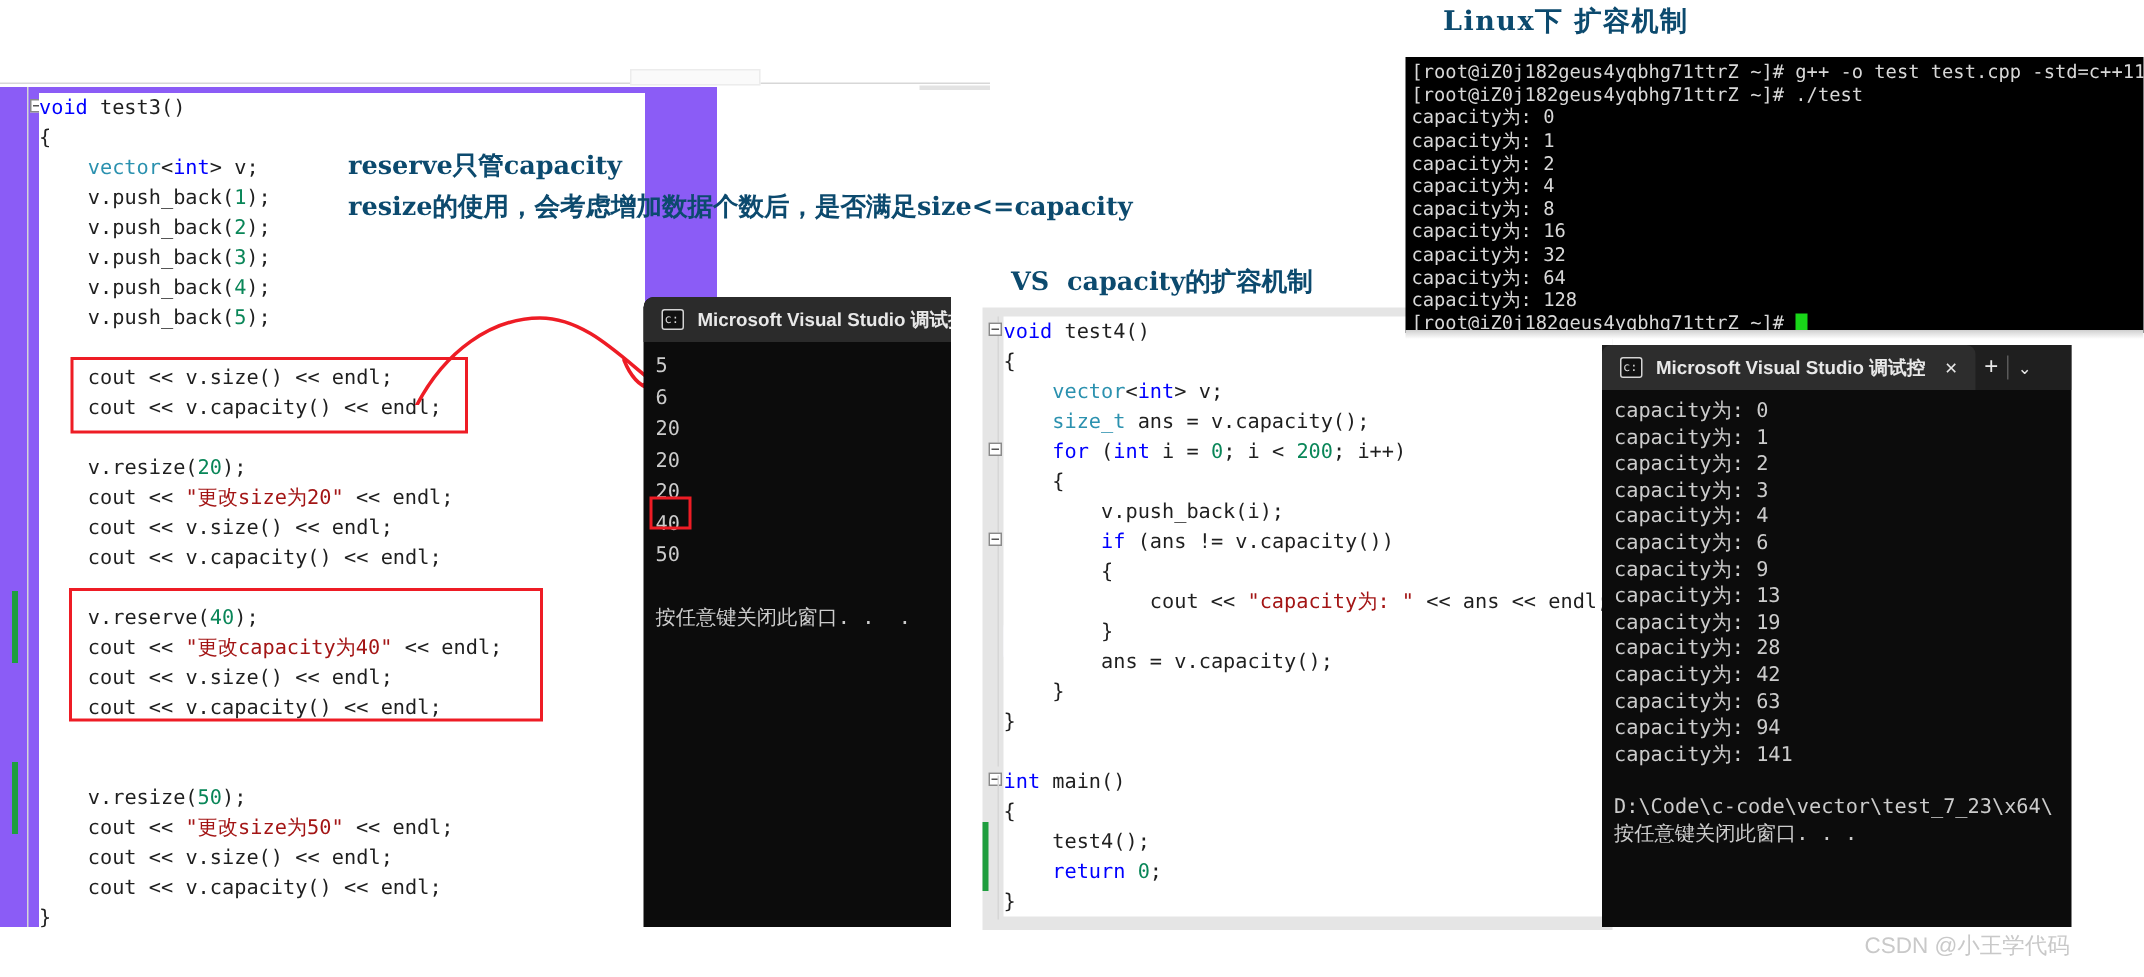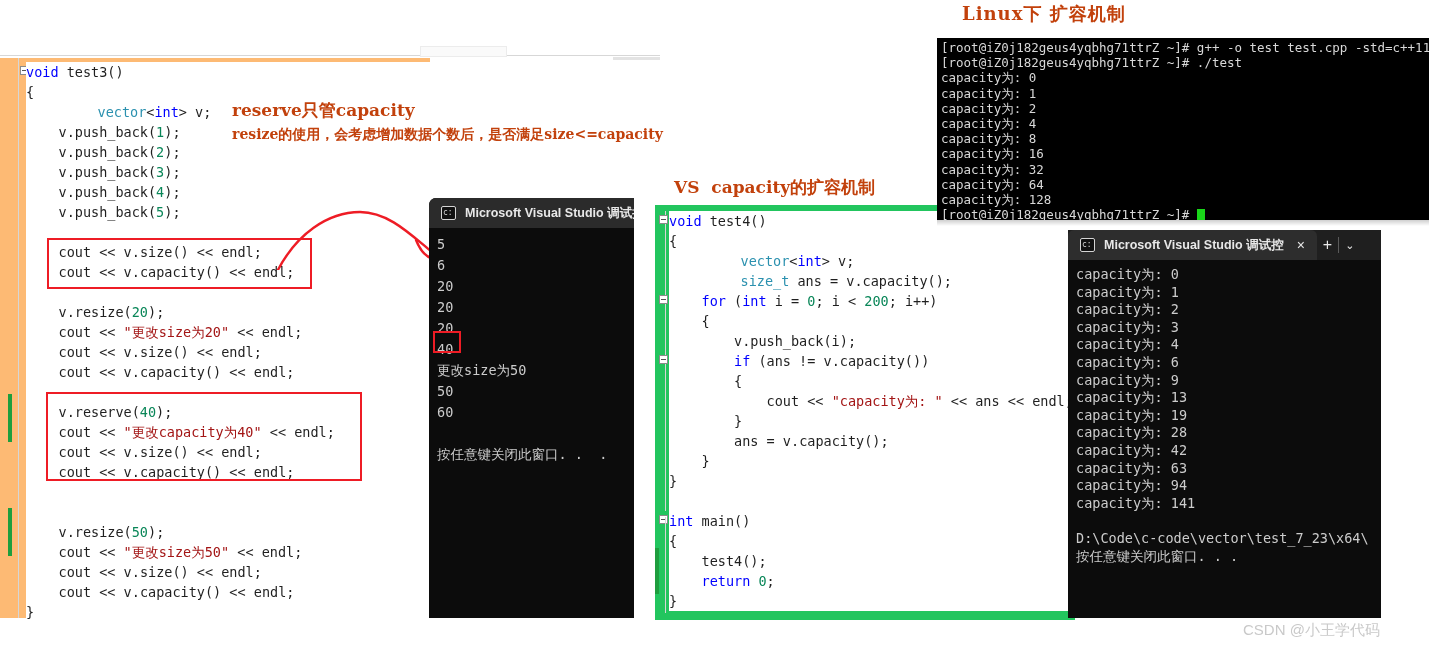--- a/index.html
+++ b/index.html
@@ -17,21 +17,21 @@
     position:absolute;
     font-family:"DejaVu Sans Mono","Liberation Mono",monospace;
     font-size:13.5px;
     line-height:20px;
     color:#1f1f1f;
     white-space:pre;
     background:#ffffff;
   }
   .code-line{height:20px;white-space:pre;}
   .kw{color:#0000ff;}
-  .type{color:#2b91af;margin-left:39px;}
+  .type{color:#2b91af;}
   .str{color:#a31515;}
   .num{color:#098658;}
   .plain{color:#1f1f1f;}
 
   
   .gutter-line{
     position:absolute;left:0;top:0;width:1px;background:#dcdcdc;
   }
   .fold-dash{
     position:absolute;width:0;border-left:1px dashed #c8c8c8;
@@ -52,21 +52,21 @@
   }
 
   
   .red-box{
     position:absolute;border:2px solid #ee1c25;box-sizing:border-box;
     pointer-events:none;background:transparent;
   }
 
   
   .red-note{
-    position:absolute;color:#c2410c;
+    position:absolute;color:#0c4a6e;
     font-family:"DejaVu Serif","Liberation Serif",serif;
     font-weight:bold;
     white-space:pre;
     text-align:center;
   }
 
   
   .console{
     position:absolute;background:#0c0c0c;overflow:hidden;
   }
@@ -122,21 +122,21 @@
   .hairline{position:absolute;background:#d9d9d9;}
   .shadow-strip{position:absolute;}
 </style>
 </head>
 <body>
 
 <div class="hairline" style="left:0;top:55px;width:660px;height:1px;background:#d7d7d7;"></div>
 <div class="hairline" style="left:420px;top:46px;width:85px;height:9px;background:#fafafa;border:1px solid #ececec;"></div>
 <div class="hairline" style="left:613px;top:57px;width:47px;height:3px;background:#e3e3e3;"></div>
 
-<div class="abs" style="left:0;top:58px;width:430px;height:560px;background:#fdba74;">
+<div class="abs" style="left:0;top:58px;width:430px;height:560px;background:#8b5cf6;padding-left:48px;">
 
   <div class="gutter-line" style="left:18px;top:0;width:1px;height:560px;background:#d6d6d6;"></div>
   <div class="fold-dash" style="left:30px;top:24px;height:536px;"></div>
 
   <div class="fold-box" style="left:20px;top:8px;"></div>
 
   <div class="change-bar" style="left:8px;top:336px;height:48px;"></div>
   <div class="change-bar" style="left:8px;top:450px;height:48px;"></div>
 
   <div class="hl-row" style="left:26px;top:372px;width:404px;height:19px;"></div>
@@ -147,37 +147,37 @@
 <div class="red-box" style="left:47px;top:238px;width:265px;height:51px;"></div>
 <div class="red-box" style="left:46px;top:392px;width:316px;height:89px;"></div>
 
 <svg class="abs" style="left:270px;top:160px;width:200px;height:110px;" viewBox="0 0 200 110">
   <path d="M4 118 C 25 72, 60 52, 90 52 C 118 52, 140 74, 162 92" stroke="#ee1c25" stroke-width="2.4" fill="none" stroke-linecap="round"></path>
   <path d="M146 80 C 150 90, 156 97, 163 99" stroke="#ee1c25" stroke-width="2.4" fill="none" stroke-linecap="round"></path>
   <path d="M163 92 L 163 102 L 158 96 Z" fill="#ee1c25"></path>
 </svg>
 
 <div class="red-note" style="left:232px;top:99px;font-size:17px;">reserve只管capacity</div>
-<div class="red-note" style="left:232px;top:126px;font-size:14px;">resize的使用，会考虑增加数据个数后，是否满足size&lt;=capacity</div>
+<div class="red-note" style="left:232px;top:126px;font-size:17px;">resize的使用，会考虑增加数据个数后，是否满足size&lt;=capacity</div>
 <div class="red-note" style="left:674px;top:176px;font-size:17px;">VS  capacity的扩容机制</div>
 <div class="red-note" style="left:962px;top:2px;font-size:18px;letter-spacing:1px;">Linux下 扩容机制</div>
 
 <div class="console" style="left:429px;top:198px;width:205px;height:420px;border-top-left-radius:7px;">
   <div class="console-title" style="border-top-left-radius:7px;background:#2b2b2b;">
     <div class="console-tab" style="background:#2b2b2b;">
       <span class="vs-icon"></span>
       <span class="console-title-text">Microsoft Visual Studio 调试控</span>
     </div>
   </div>
-  <div class="console-body" style="font-size:13.5px;line-height:21px;"><div>5</div><div>6</div><div>20</div><div>20</div><div>20</div><div>40</div><div>更改size为50</div><div>50</div><div>60</div><div>&nbsp;</div><div>按任意键关闭此窗口. .  .</div></div>
+  <div class="console-body" style="font-size:13.5px;line-height:21px;"><div>5</div><div>6</div><div>20</div><div>20</div><div>20</div><div>40</div><div>50</div><div>&nbsp;</div><div>按任意键关闭此窗口. .  .</div></div>
 </div>
 
 <div class="red-box" style="left:433px;top:331px;width:28px;height:22px;"></div>
 
-<div class="abs" style="left:655px;top:205px;width:420px;height:415px;background:#22c55e;">
+<div class="abs" style="left:655px;top:205px;width:420px;height:415px;background:#e5e5e5;">
 
   <div class="gutter-line" style="left:10px;top:6px;width:1px;height:300px;background:#d6d6d6;"></div>
   <div class="fold-dash" style="left:25px;top:28px;height:270px;"></div>
   <div class="fold-dash" style="left:48px;top:96px;height:130px;"></div>
 
   <div class="fold-box" style="left:4px;top:10px;"></div>
   <div class="fold-box" style="left:4px;top:90px;"></div>
   <div class="fold-box" style="left:4px;top:150px;"></div>
   <div class="fold-box" style="left:4px;top:310px;"></div>
   <div class="gutter-line" style="left:10px;top:312px;width:1px;height:96px;background:#d6d6d6;"></div>

